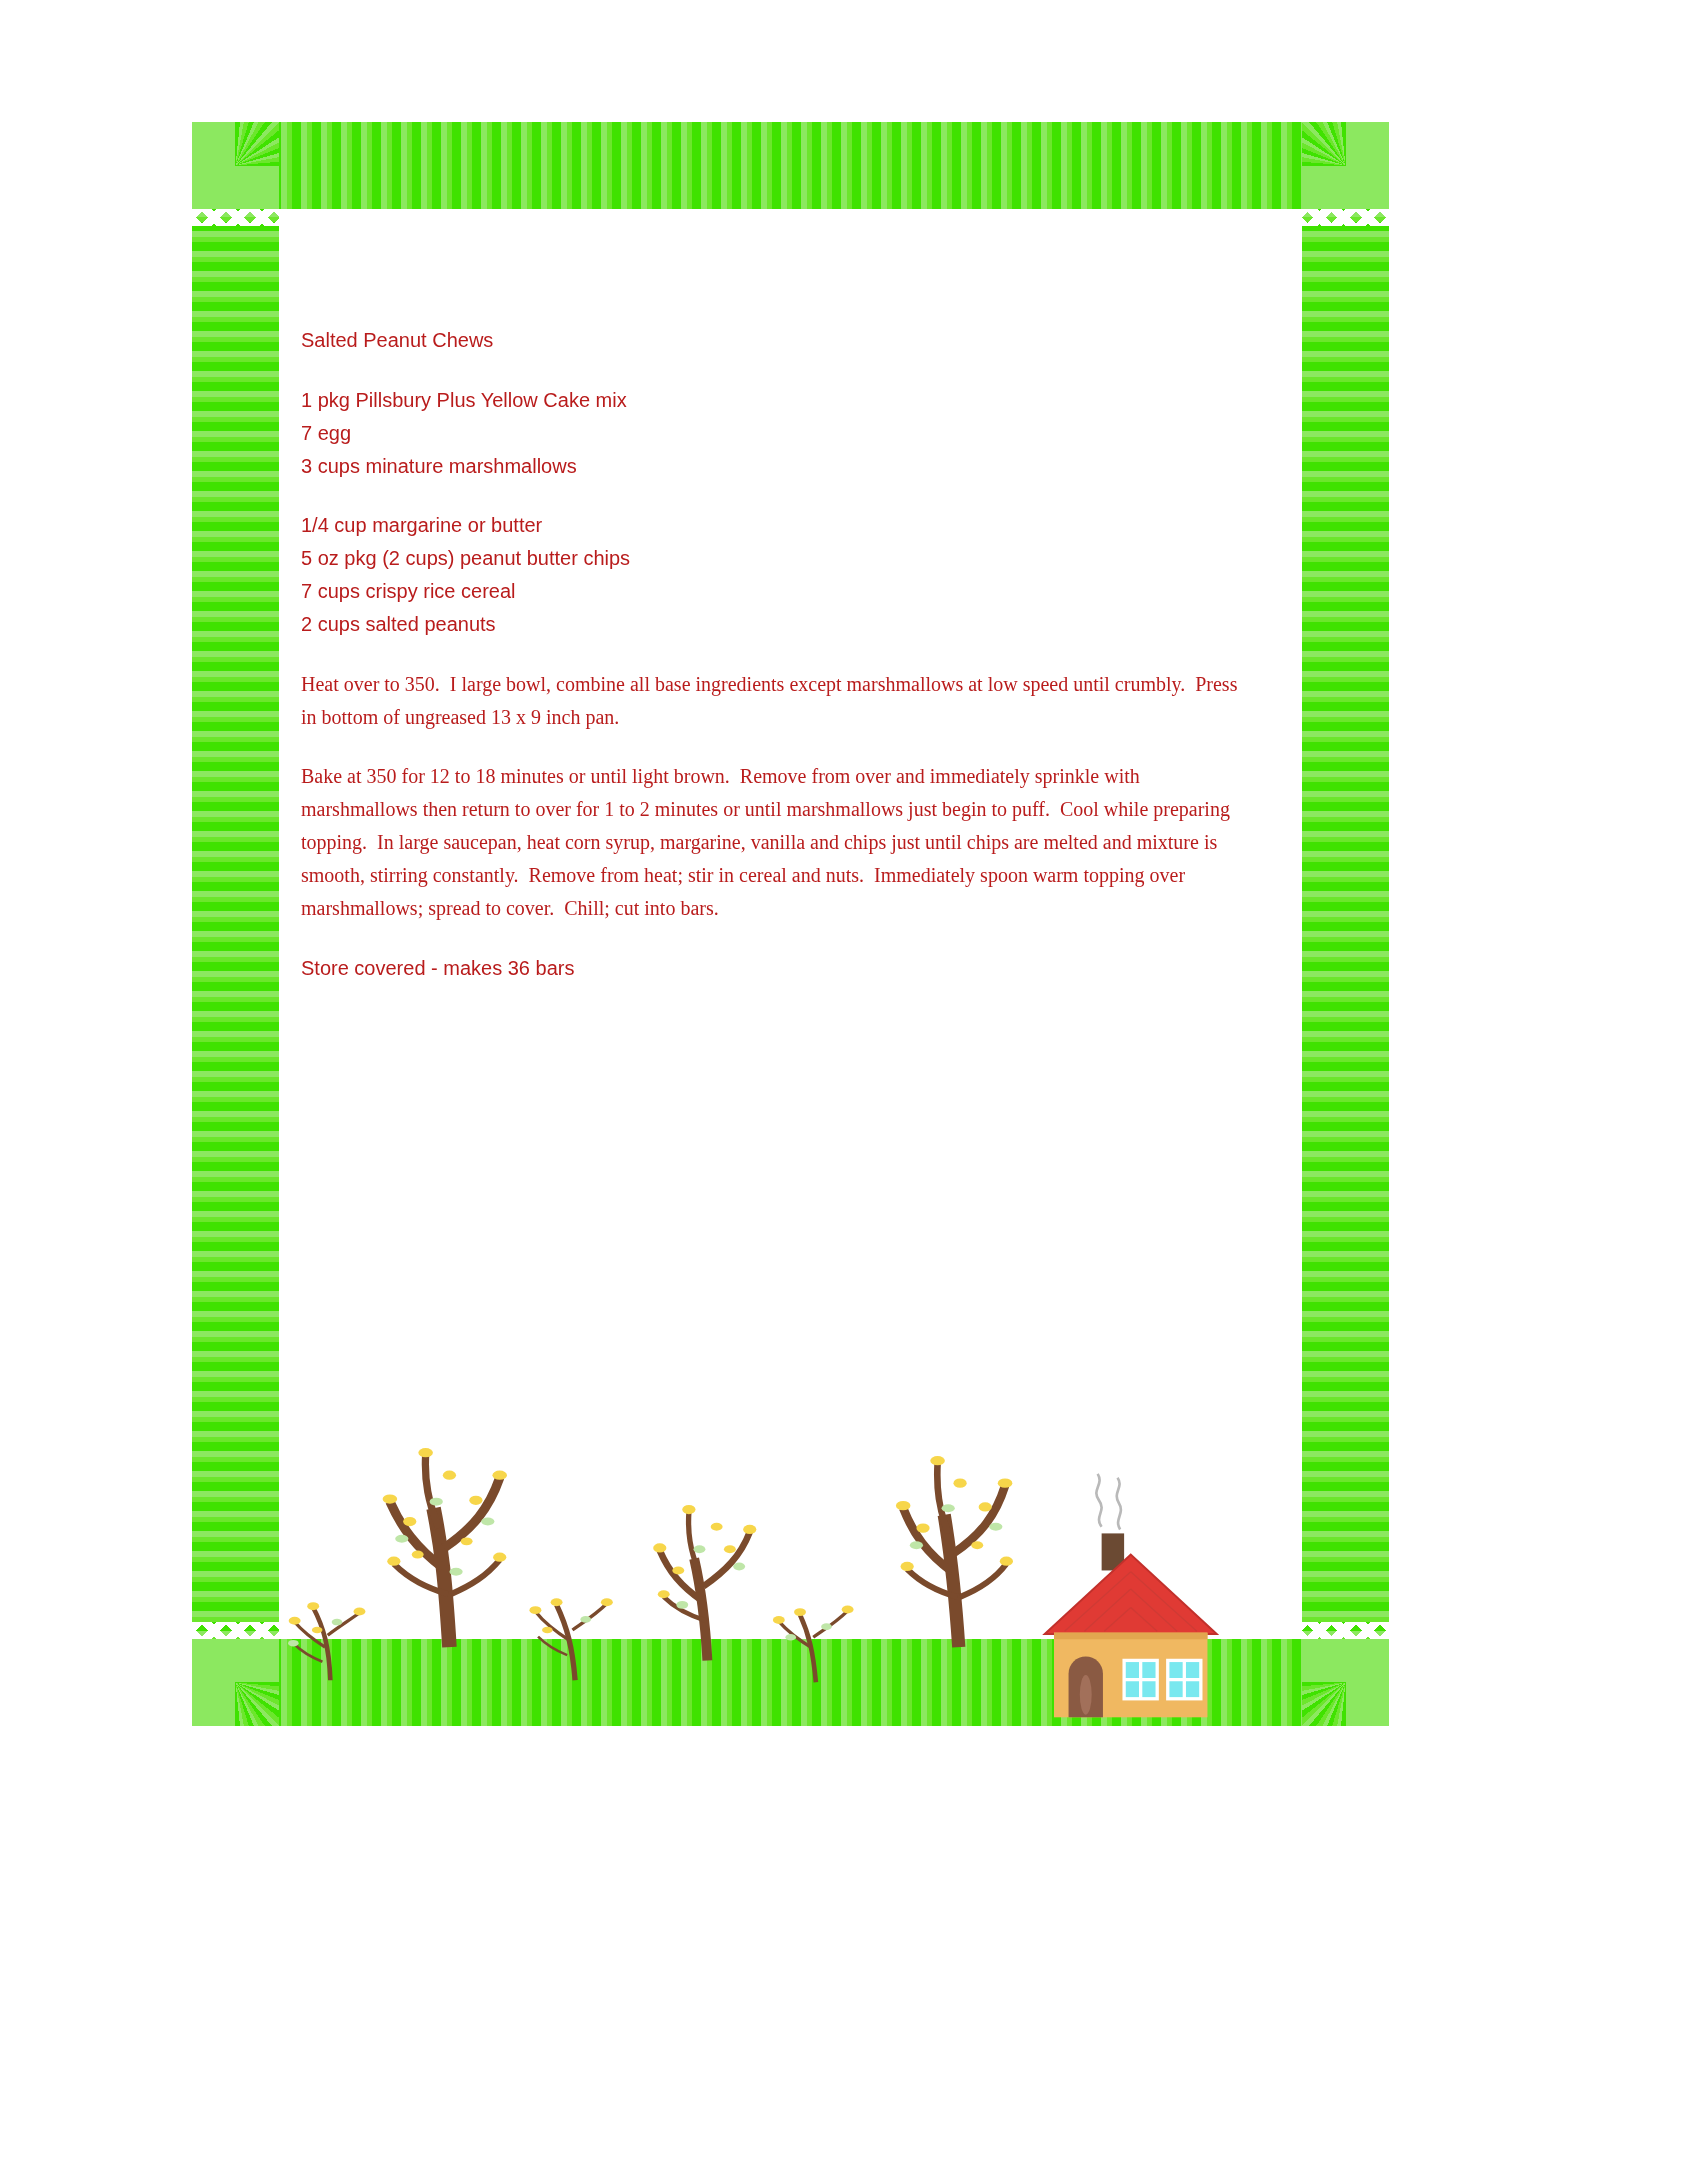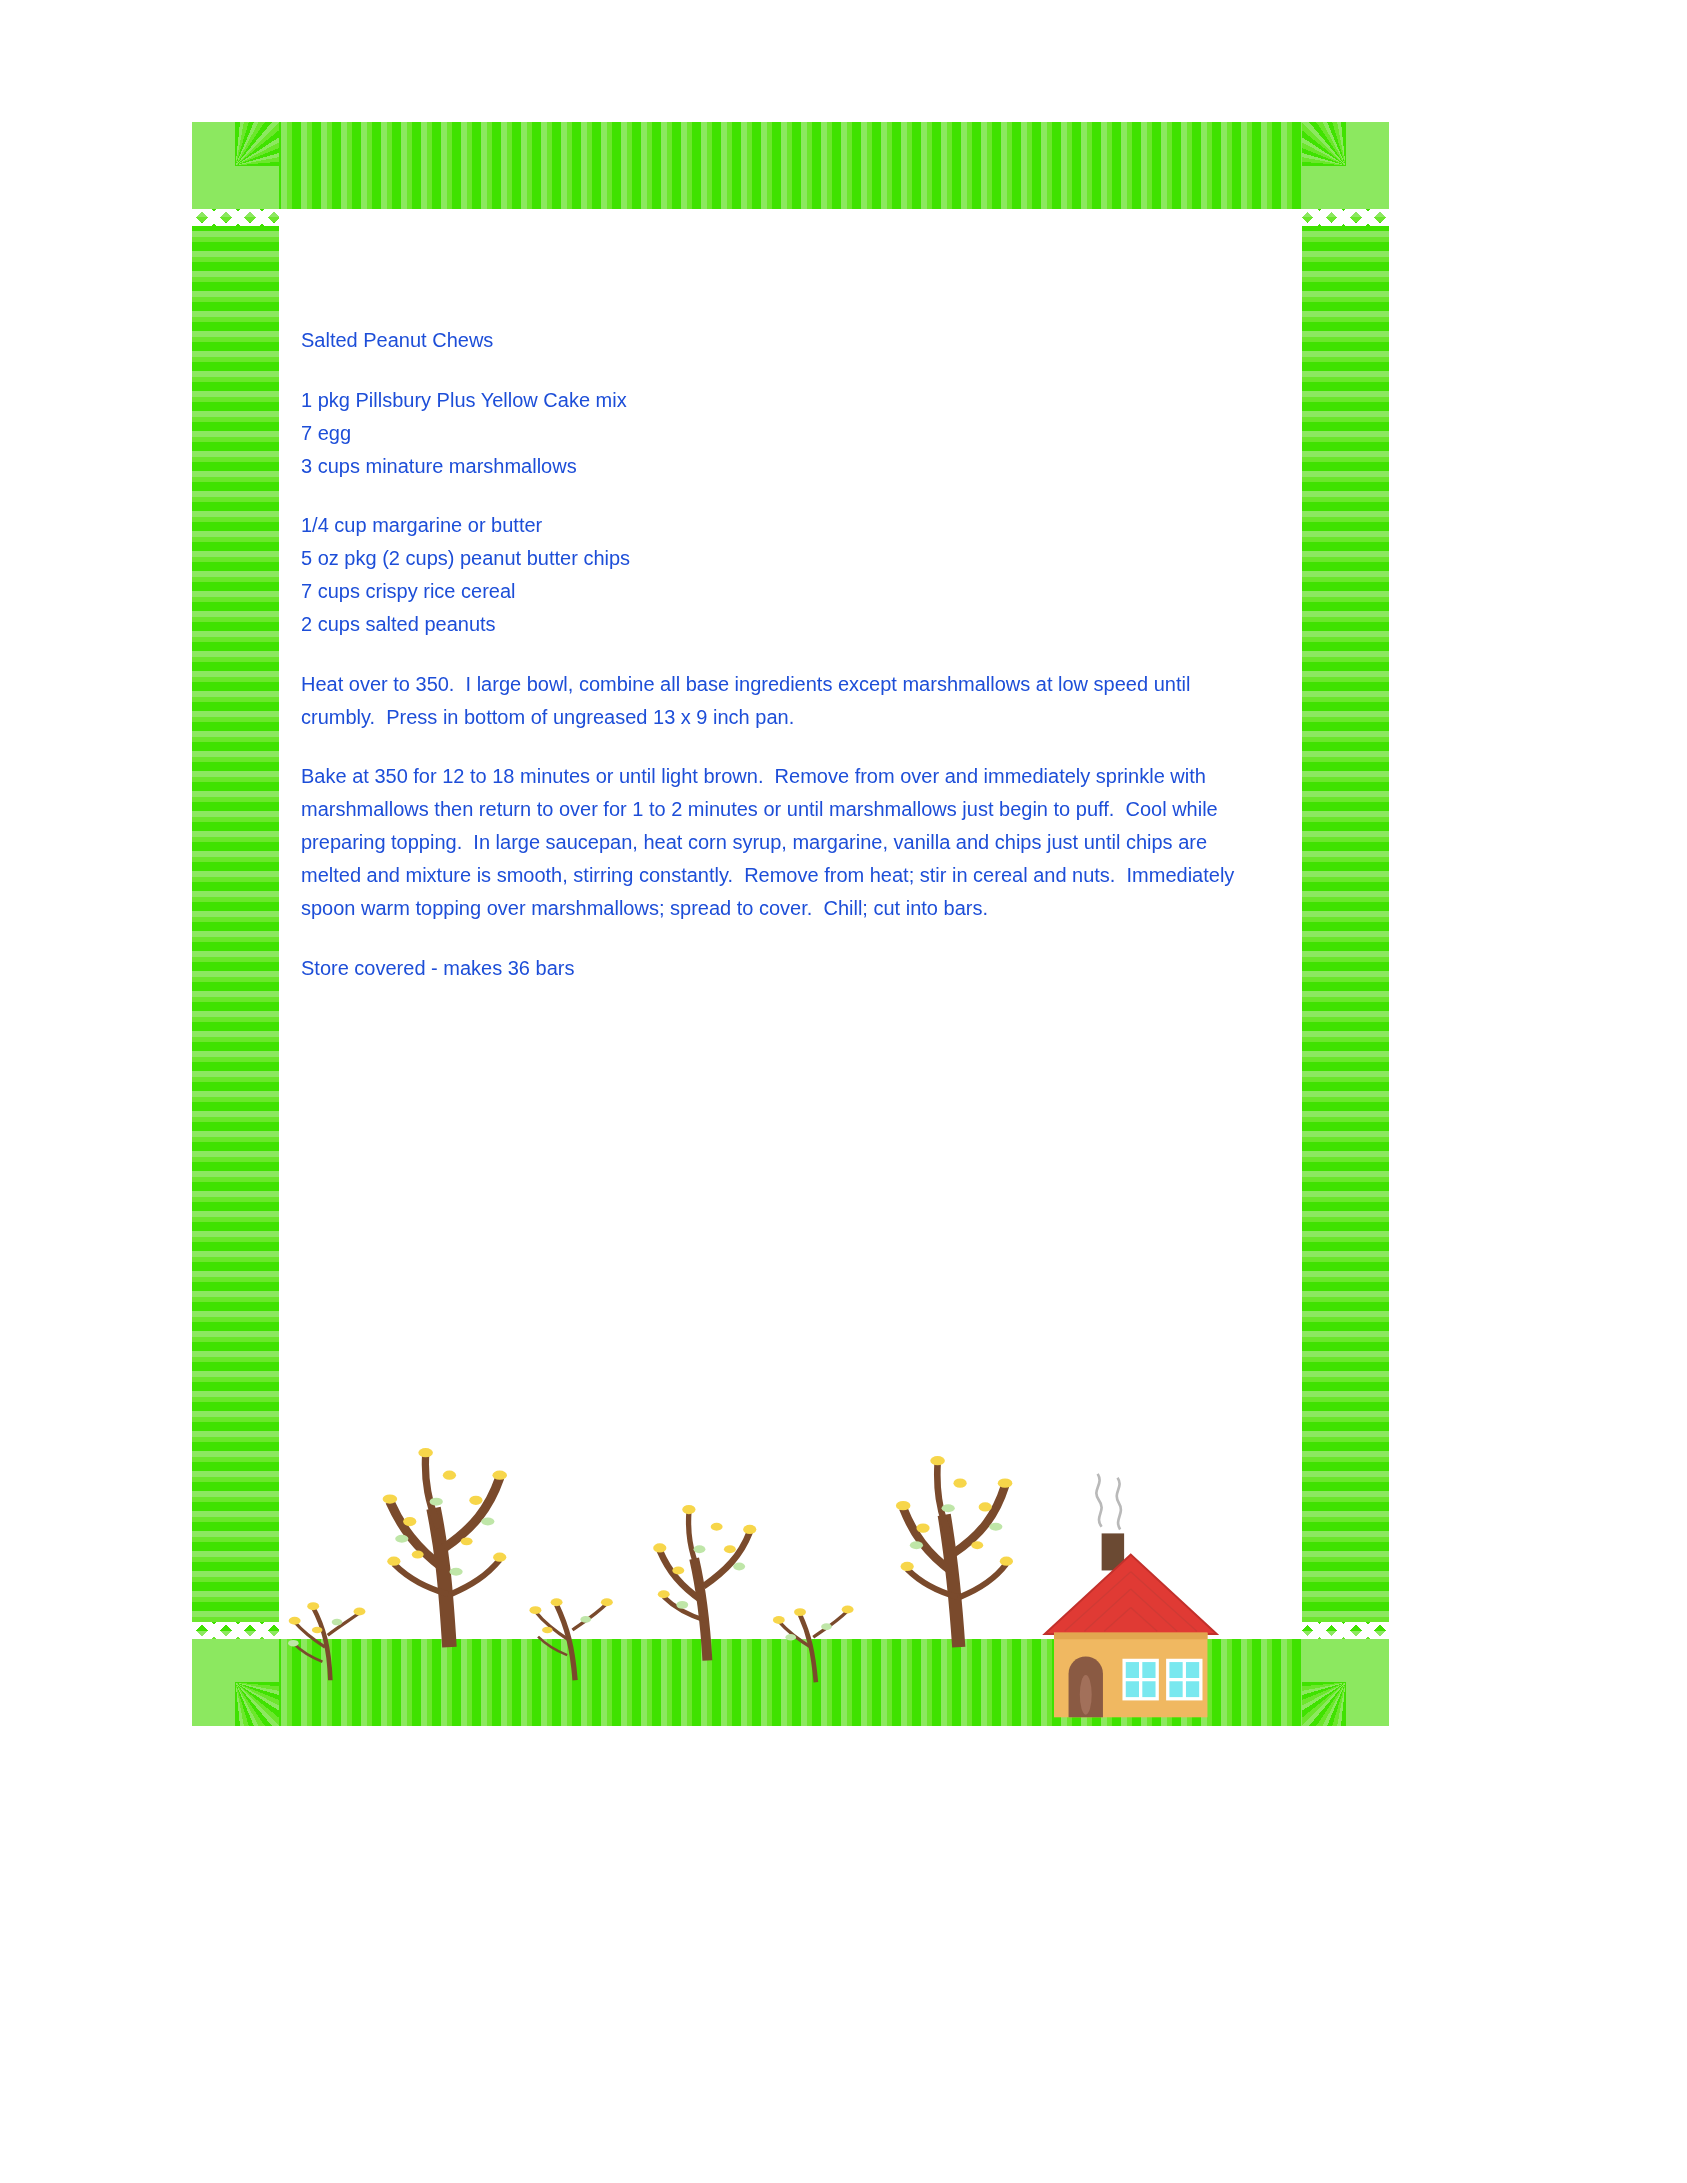--- a/index.html
+++ b/index.html
@@ -109,28 +109,28 @@
     bottom: 87px;
     background: #ffffff;
   }
 
   
   .recipe {
     position: absolute;
     left: 301px;
     top: 324px;
     width: 946px;
-    color: #1d4ed8;
+    color: #b91c1c;
     font-size: 20px;
     line-height: 33px;
     font-family: "Liberation Sans", sans-serif;
   }
   .recipe .block { margin: 0 0 26.5px 0; }
   .recipe .line  { white-space: pre-wrap; }
-  .recipe .para  { white-space: pre-wrap; }
+  .recipe .para  { white-space: pre-wrap; font-family: Liberation Serif, serif; }
 
   
   .art {
     position: absolute;
     left: 251px;
     top: 1409px;
     width: 1184px;
     height: 311px;
     pointer-events: none;
   }

